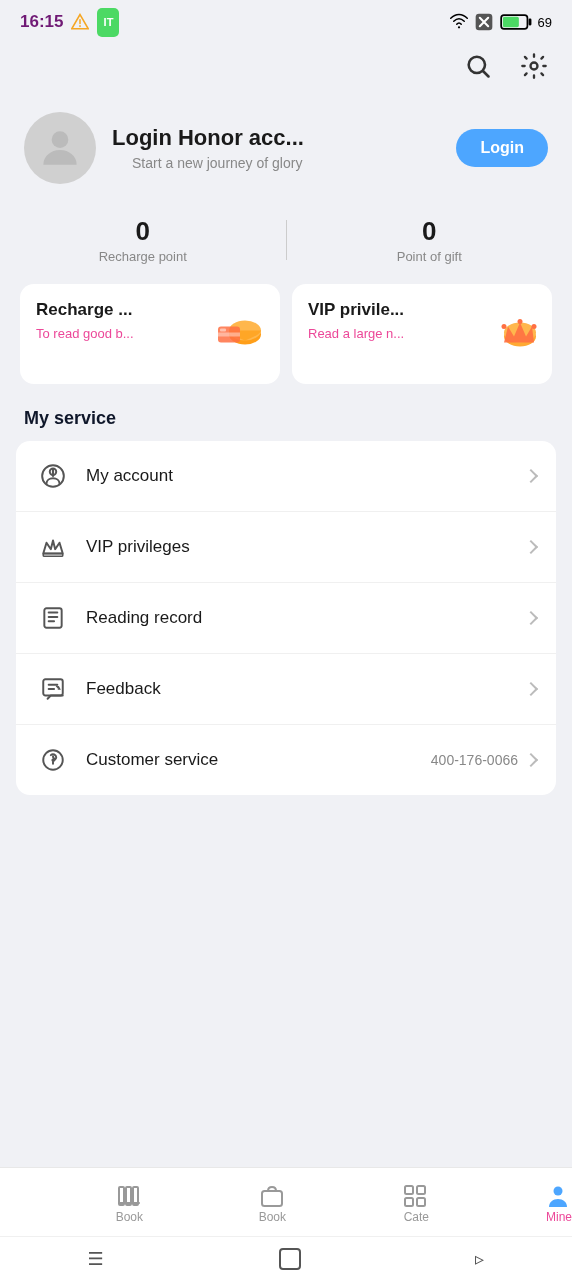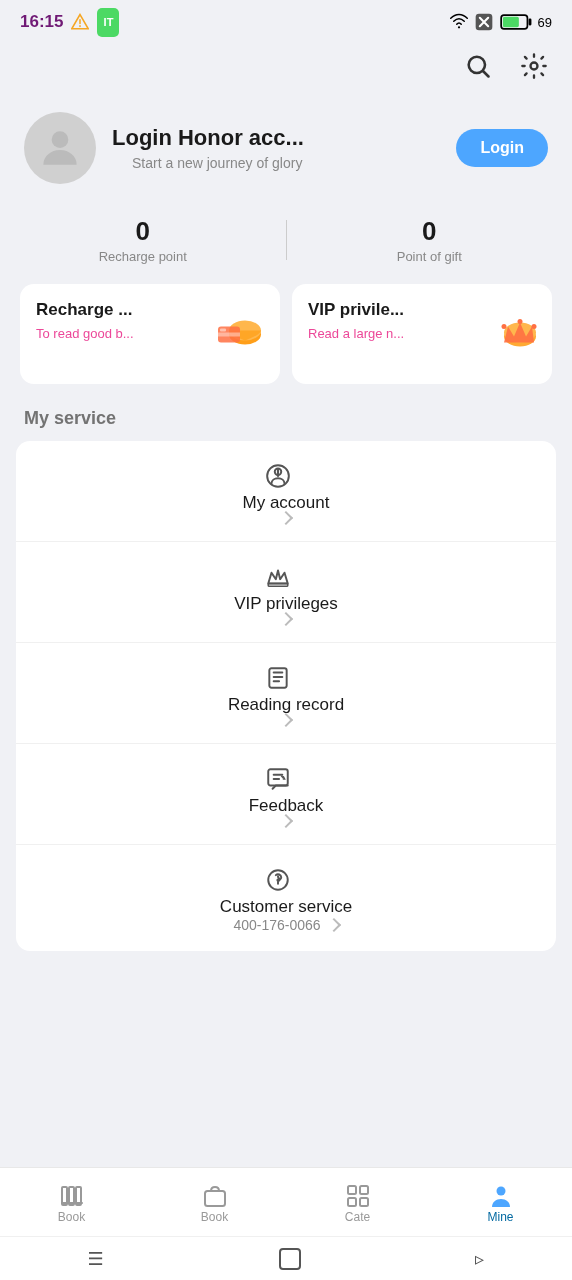--- a/index.html
+++ b/index.html
@@ -189,38 +189,37 @@
       position: absolute;
       right: 10px;
       top: 50%;
       transform: translateY(-50%);
     }
 
     
     .section-title {
       font-size: 18px;
       font-weight: 700;
-      color: #737373;
+      color: #0f172a;
       padding: 0 24px 12px;
     }
 
     .service-list {
       background: white;
       border-radius: 14px;
       margin: 0 16px 16px;
       overflow: hidden;
     }
     .service-item {
       display: flex;
       align-items: center;
       padding: 18px 20px;
       border-bottom: 1px solid #f0f0f0;
       cursor: pointer;
       position: relative;
-      flex-direction: column;
     }
     .service-item:last-child {
       border-bottom: none;
     }
     .service-icon-wrap {
       width: 34px;
       height: 34px;
       display: flex;
       align-items: center;
       justify-content: center;
@@ -251,41 +250,41 @@
       width: 10px;
       height: 10px;
       border-right: 2px solid #bbb;
       border-top: 2px solid #bbb;
       transform: rotate(45deg);
     }
     .nav-item {
       flex: 1;
       display: flex;
       flex-direction: column;
-      align-items: center;
+      align-items: flex-end;
       cursor: pointer;
       padding: 4px 0;
     }
     .nav-icon {
       width: 28px;
       height: 28px;
       display: flex;
       align-items: center;
       justify-content: center;
     }
     .nav-icon svg {
       width: 26px;
       height: 26px;
     }
     .nav-label {
       font-size: 12px;
       color: #999;
     }
     .nav-label.active {
-      color: #0369a1;
+      color: #ec4899;
     }
     .nav-icon.active svg {
       color: #4da6ff;
     }
 
     .bottom-area {
       height: 180px;
     }
 
     

